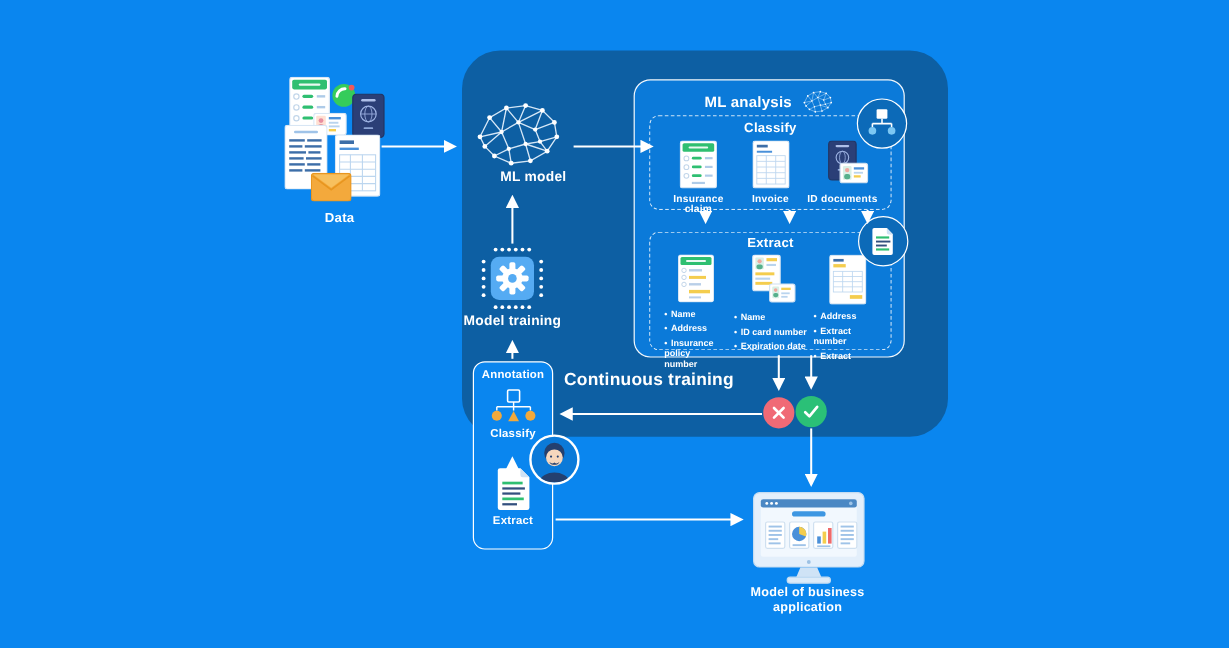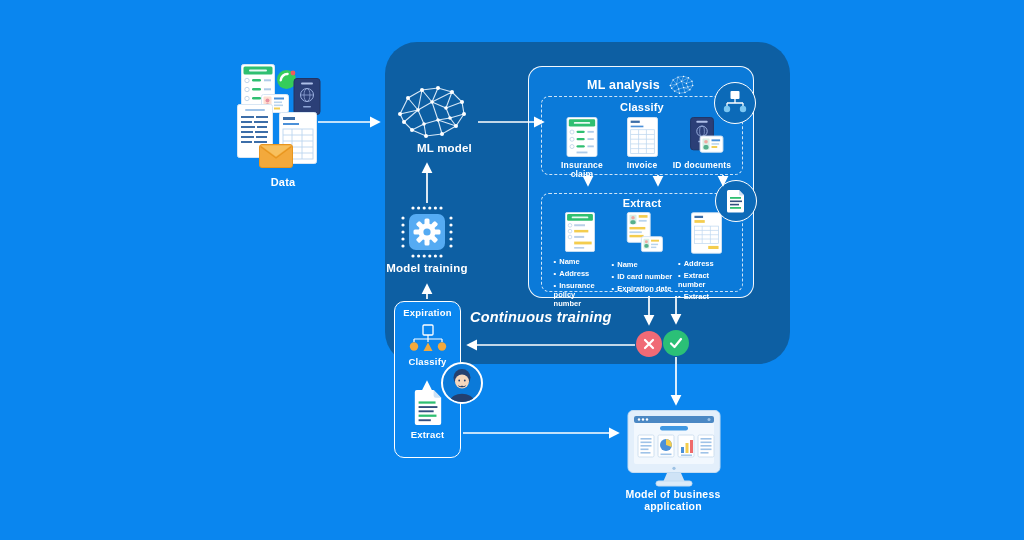--- a/index.html
+++ b/index.html
@@ -318,21 +318,21 @@
       <rect x="27.5" y="16.5" width="5" height="27" rx="1.5" transform="rotate(45 30 30)"></rect>
       <rect x="27.5" y="16.5" width="5" height="27" rx="1.5" transform="rotate(90 30 30)"></rect>
       <rect x="27.5" y="16.5" width="5" height="27" rx="1.5" transform="rotate(135 30 30)"></rect>
       <circle cx="30" cy="30" r="8.5"></circle>
     </g>
     <circle cx="30" cy="30" r="3.6" fill="#55abf3"></circle>
   </svg>
   <div class="abs lbl" style="left:374px;top:262px;width:106px;font-size:11.5px;">Model training</div>
 
   <div class="abs ann-box" style="left:394px;top:301px;width:65px;height:155px;">
-    <div class="lbl" style="font-size:9.5px;margin-top:6px;">Expiration</div>
+    <div class="lbl" style="font-size:9.5px;margin-top:6px;">Annotation</div>
     <svg style="margin:5px auto 0;" width="46" height="30" viewBox="0 0 46 30">
       <rect x="18" y="1" width="10" height="10" rx="1" fill="none" stroke="#fff" stroke-width="1.3"></rect>
       <path d="M23,11 v4 M9,15 h28 M9,15 v3 M23,15 v3 M37,15 v3" stroke="#fff" stroke-width="1.2" fill="none"></path>
       <circle cx="9" cy="22.5" r="4.2" fill="#f2a93c"></circle>
       <path d="M23,18.5 l-4.5,8.5 h9 z" fill="#f2a93c"></path>
       <circle cx="37" cy="22.5" r="4.2" fill="#f2a93c"></circle>
     </svg>
     <div class="lbl" style="font-size:9.5px;margin-top:3px;">Classify</div>
     <svg style="margin:21px auto 0;" width="32" height="38" viewBox="0 0 34 40">
       <path d="M5,1 h18 l8,8 v27 a2,2 0 0 1 -2,2 h-24 a2,2 0 0 1 -2,-2 v-33 a2,2 0 0 1 2,-2 z" fill="#fff"></path>
@@ -350,21 +350,21 @@
     <svg width="38" height="38" viewBox="0 0 38 38">
       <path d="M6,38 C9,27 29,27 32,38 Z" fill="#24406f"></path>
       <circle cx="19" cy="13.5" r="8.5" fill="#24406f"></circle>
       <circle cx="19" cy="17.5" r="7" fill="#f6d7bd"></circle>
       <circle cx="16.2" cy="16.5" r=".9" fill="#24406f"></circle>
       <circle cx="21.8" cy="16.5" r=".9" fill="#24406f"></circle>
       <path d="M14.8,20.8 q2.1,2.4 4.2,.6 q2.1,1.8 4.2,-.6 q-1,3 -4.2,2.4 q-3.2,.6 -4.2,-2.4 z" fill="#24406f"></path>
     </svg>
   </div>
 
-  <div class="abs lbl" style="left:470px;top:309px;font-size:14.5px;text-align:left;font-style:italic;">Continuous training</div>
+  <div class="abs lbl" style="left:470px;top:309px;font-size:14.5px;text-align:left;">Continuous training</div>
 
   <div class="abs circle-mark" style="left:636px;top:331px;background:#f06a76;">
     <svg width="12" height="12" viewBox="0 0 12 12">
         <path d="M2,2 L10,10 M10,2 L2,10" stroke="#fff" stroke-width="2.2" stroke-linecap="round"></path>
       </svg>
   </div>
   <div class="abs circle-mark" style="left:663px;top:330px;background:#2bc077;">
     <svg width="14" height="12" viewBox="0 0 14 12">
         <path d="M2,6.5 L5.5,10 L12,2" stroke="#fff" stroke-width="2.2" fill="none" stroke-linecap="round" stroke-linejoin="round"></path>
       </svg>

